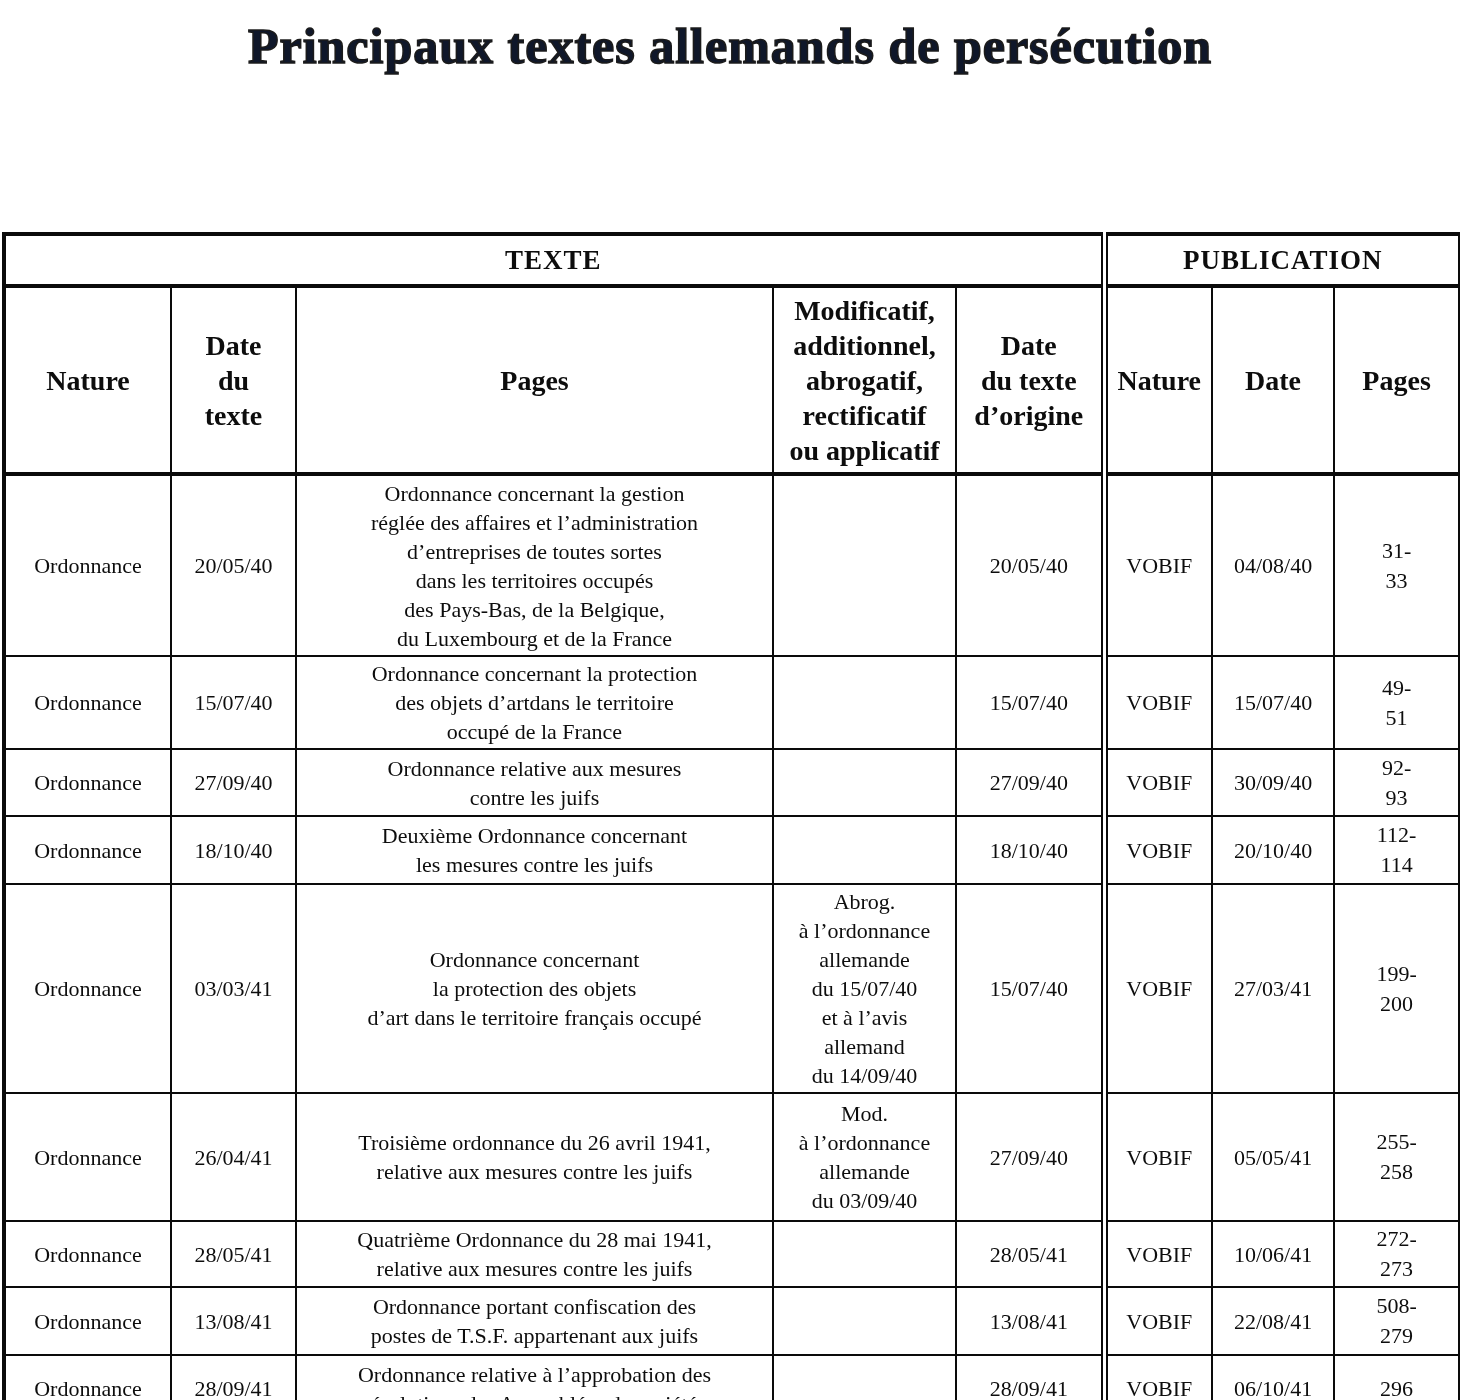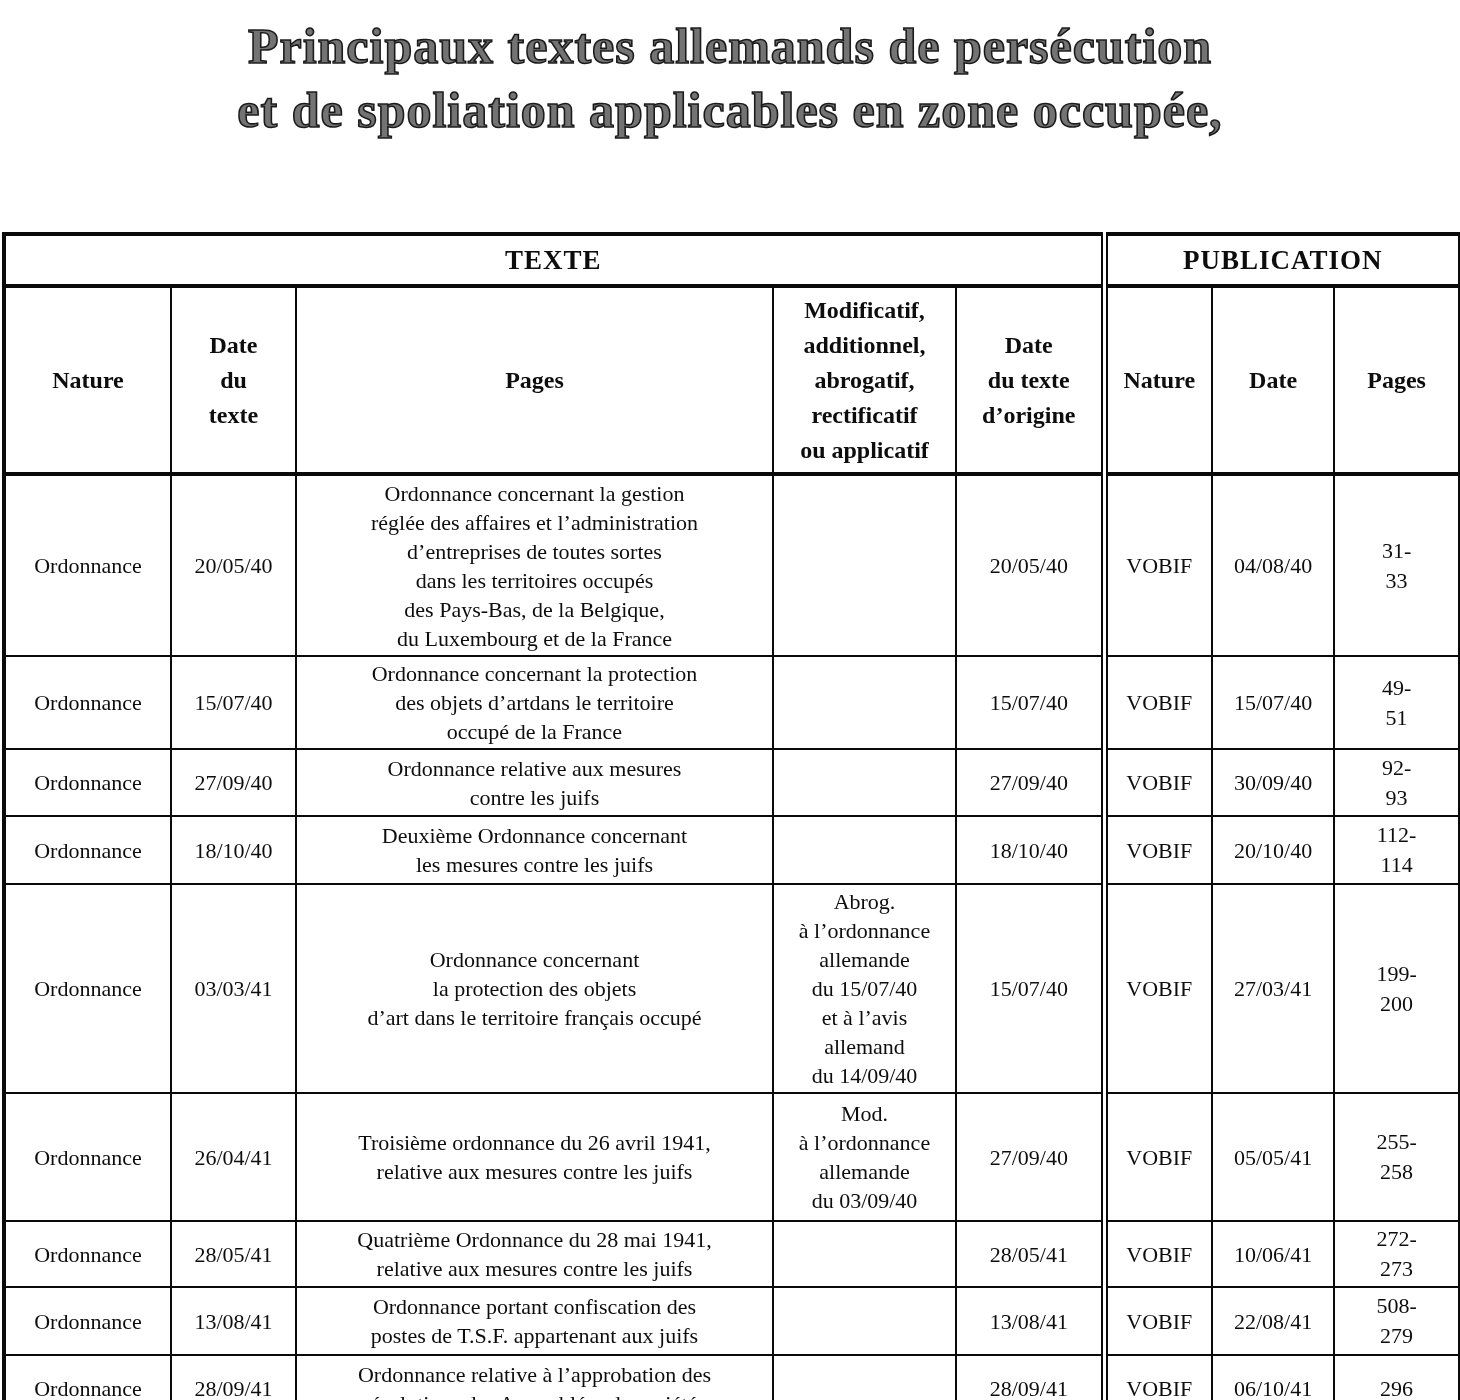--- a/index.html
+++ b/index.html
@@ -15,21 +15,21 @@
 
   
   .doc-title {
     margin: 14px auto 0 auto;
     text-align: center;
     font-family: "Liberation Serif", "DejaVu Serif", serif;
     font-weight: 700;
     font-size: 50px;
     line-height: 64px;
     letter-spacing: 1px;
-    color: #737373;
+    color: #0f172a;
     -webkit-text-stroke: 1.6px #1b1b1b;
     text-stroke: 1.6px #1b1b1b;
   }
   .doc-title .tline { display: block; }
 
   
   table.spoliation {
     position: absolute;
     left: 2px; top: 218px;
     width: 1456px;
@@ -52,41 +52,40 @@
   
   .pub-sep { border-left: 7px double #0a0a0a !important; }
 
   tr.section-row th {
     font-size: 27px;
     font-weight: 700;
     letter-spacing: 1px;
     height: 52px;
   }
   tr.colhead-row th {
-    font-size: 24px;
+    font-size: 28px;
     font-weight: 700;
     line-height: 35px;
     height: 188px;
   }
   tbody td {
     font-size: 22px;
     line-height: 29px;
   }
   .preline { white-space: pre-line; }
   td.c-titre { padding: 2px 10px; }
   td.c-pages { line-height: 30px; }
 </style>
 </head>
 <body>
 
 <div class="page">
 
   <h1 class="doc-title">
     <span class="tline">Principaux textes allemands de persécution</span>
-    <span class="tline">et de spoliation applicables en zone occupée,</span>
   </h1>
 
   <table class="spoliation">
     <colgroup>
       <col style="width:167px">
         <col style="width:125px">
         <col style="width:477px">
         <col style="width:183px">
         <col style="width:148px">
       <col style="width:108px">

